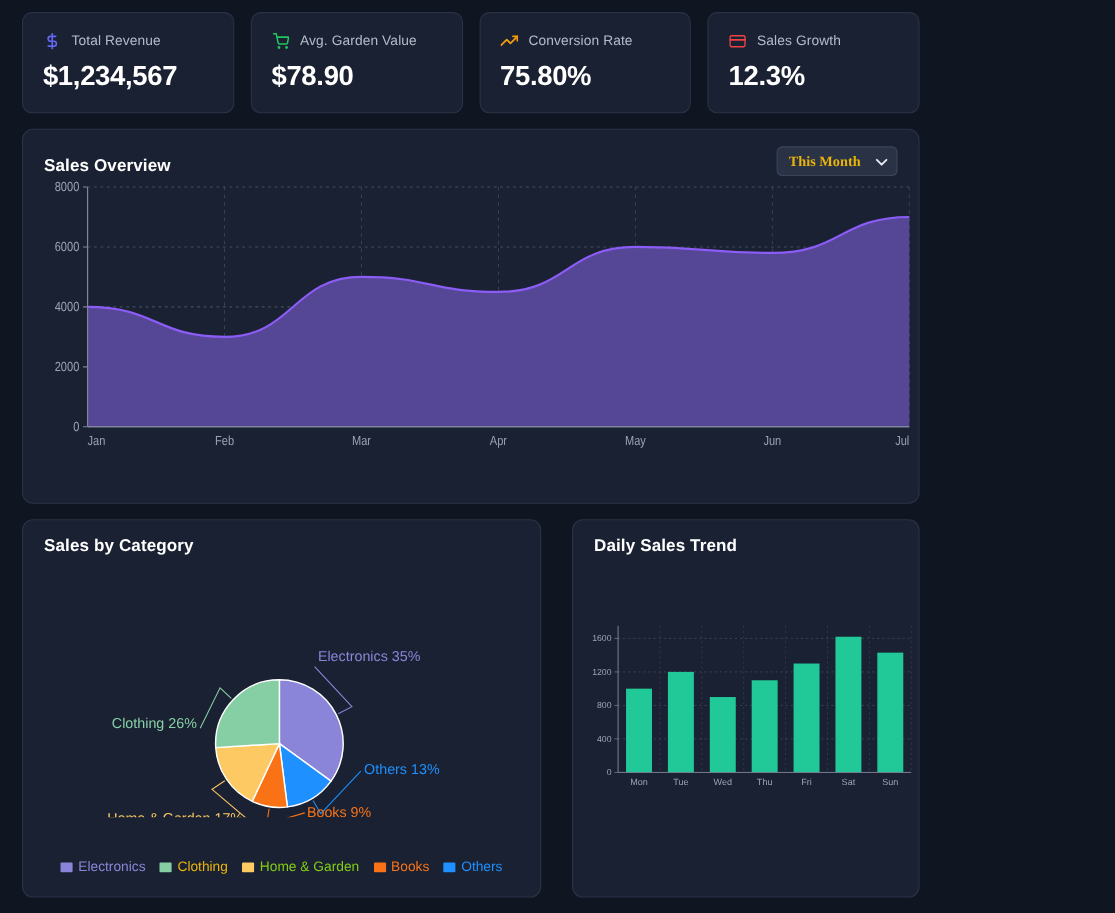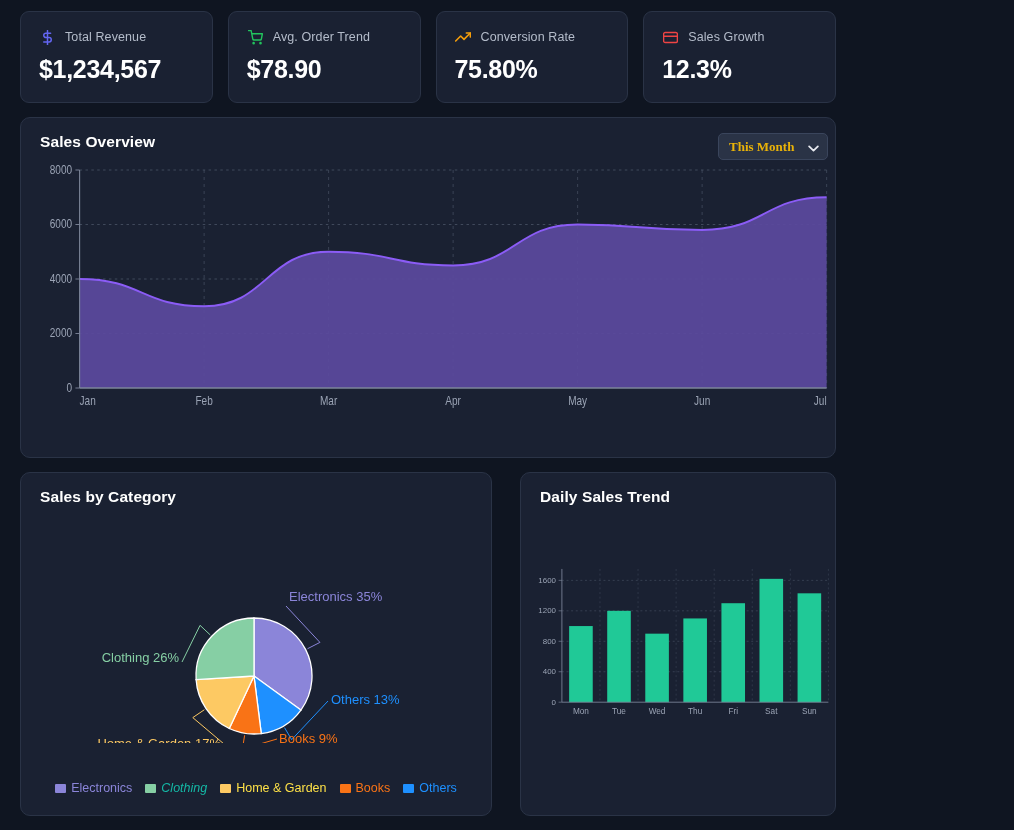--- a/index.html
+++ b/index.html
@@ -67,23 +67,23 @@
 
   
   .panel {
     background: #1a2132;
     border: 1px solid #2a3346;
     border-radius: 10px;
     position: relative;
   }
   .panel-header {
     display: flex;
-    align-items: flex-start;
+    align-items: flex-end;
     justify-content: space-between;
-    padding: 15px 7px 0 19px;
+    padding: 15px 19px 0 19px;
   }
   .panel-title {
     font-size: 15.5px;
     font-weight: bold;
     color: #ffffff;
     letter-spacing: 0.1px;
   }
 
   .range-select {
     background: #2a3346;
@@ -190,21 +190,21 @@
 
     <div class="stat-card">
       <div class="stat-head">
         <span class="stat-icon">
           <svg width="15" height="15" viewBox="0 0 24 24" fill="none" stroke="#22c55e" stroke-width="2.2" stroke-linecap="round" stroke-linejoin="round">
             <circle cx="9" cy="21" r="1"></circle>
             <circle cx="20" cy="21" r="1"></circle>
             <path d="M1 1h4l2.68 13.39a2 2 0 0 0 2 1.61h9.72a2 2 0 0 0 2-1.61L23 6H6"></path>
           </svg>
         </span>
-        <span class="stat-label">Avg. Order Trend</span>
+        <span class="stat-label">Avg. Garden Value</span>
       </div>
       <div class="stat-value">$78.90</div>
     </div>
 
     <div class="stat-card">
       <div class="stat-head">
         <span class="stat-icon">
           <svg width="16" height="16" viewBox="0 0 24 24" fill="none" stroke="#f59e0b" stroke-width="2.4" stroke-linecap="round" stroke-linejoin="round">
             <polyline points="23 6 13.5 15.5 8.5 10.5 1 18"></polyline>
             <polyline points="17 6 23 6 23 12"></polyline>
@@ -300,25 +300,25 @@
           <polyline points="189.26188235471528,123.9271736442787 179.05632157081553,114.34351416127706 161,151" fill="none" stroke="#86cfa4" stroke-width="1"></polyline>
           <text x="158" y="151" fill="#86cfa4" font-size="13" text-anchor="end">Clothing 26%</text>
         </svg>
       <div class="pie-legend" id="pie-legend">
           <div class="legend-item">
             <span class="legend-swatch" style="background: rgb(139, 133, 217);"></span>
             <span style="color: rgb(139, 133, 217);">Electronics</span>
           </div>
           <div class="legend-item">
             <span class="legend-swatch" style="background: rgb(134, 207, 164);"></span>
-            <span style="color: #14b8a6; font-style: italic;">Clothing</span>
+            <span style="color: #eab308;">Clothing</span>
           </div>
           <div class="legend-item">
             <span class="legend-swatch" style="background: rgb(253, 201, 99);"></span>
-            <span style="color: #fde047;">Home &amp; Garden</span>
+            <span style="color: #84cc16;">Home &amp; Garden</span>
           </div>
           <div class="legend-item">
             <span class="legend-swatch" style="background: rgb(249, 115, 22);"></span>
             <span style="color: rgb(249, 115, 22);">Books</span>
           </div>
           <div class="legend-item">
             <span class="legend-swatch" style="background: rgb(30, 144, 255);"></span>
             <span style="color: rgb(30, 144, 255);">Others</span>
           </div>
         </div>

